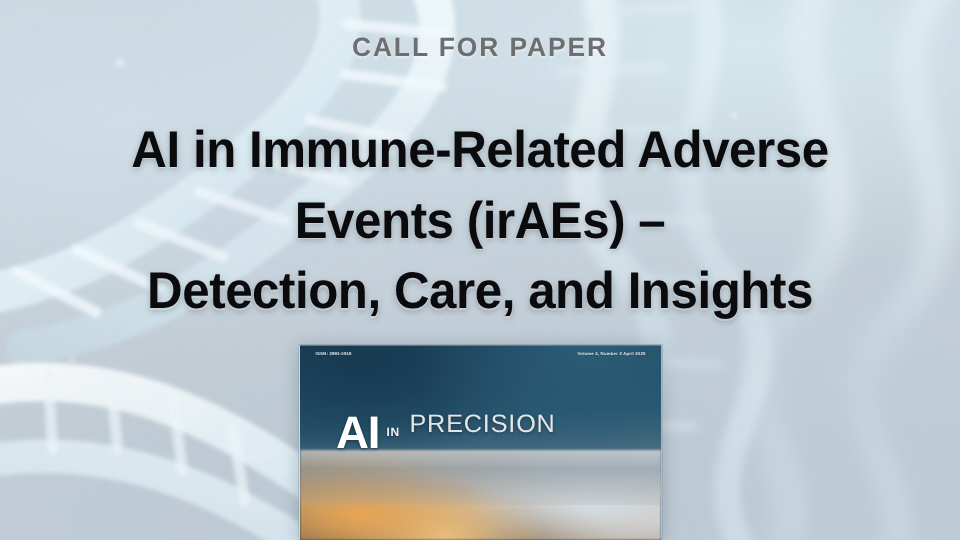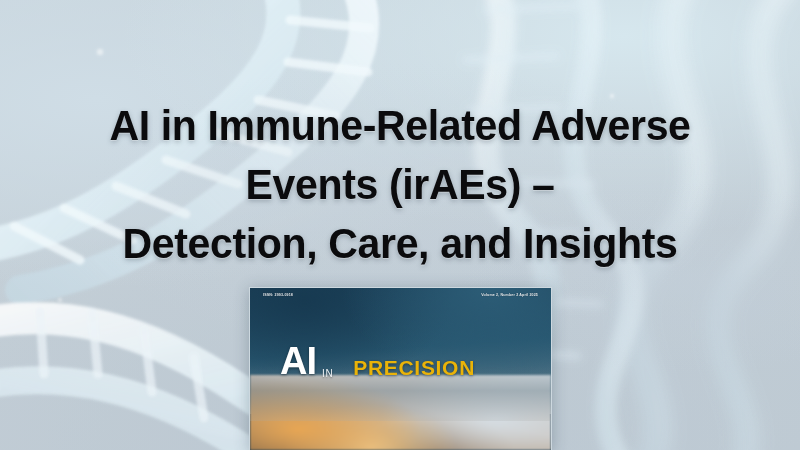--- a/index.html
+++ b/index.html
@@ -123,48 +123,48 @@
     text-shadow:0 0 1px rgba(0,0,0,.5);
   }
   .cover-issn { left:13px; }
   .cover-vol  { right:13px; }
 
   
   .cover-logo {
     position:absolute;
     left:30px; top:56px;
     display:flex;
-    align-items:flex-end;
+    align-items:flex-start;
     color:#fff;
     white-space:nowrap;
   }
   .logo-ai {
     font-size:38px;
     font-weight:bold;
     line-height:.92;
     letter-spacing:-1px;
     color:#ffffff;
     text-shadow:0 1px 3px rgba(0,0,0,.42);
   }
   .logo-in {
     font-size:10px;
-    font-weight:normal;
+    font-weight:bold;
     letter-spacing:.6px;
     color:#f0f4f7;
-    margin:11px 12px 0 6px;
+    margin:11px 0 0 6px;
     text-shadow:0 1px 2px rgba(0,0,0,.40);
   }
   .logo-stack {
     margin-left:8px;
     margin-top:-1px;
     font-size:21px;
-    font-weight:bold;
+    font-weight:normal;
     line-height:1.04;
     letter-spacing:.7px;
-    color:#eab308;
+    color:#e5e5e5;
     text-shadow:0 1px 3px rgba(0,0,0,.38);
   }
   .logo-stack span { display:block; }
 </style>
 </head>
 <body>
 
 <div id="poster">
 
   <div class="bg-base"></div>
@@ -245,20 +245,21 @@
     <g fill="#ffffff" opacity=".55" filter="url(#blurA)">
       <circle cx="100" cy="52" r="3.2"></circle>
       <circle cx="322" cy="372" r="2.6"></circle>
       <circle cx="612" cy="96" r="2.2"></circle>
       <circle cx="60" cy="300" r="2.0"></circle>
     </g>
   </svg>
 
   <div class="bg-soft"></div>
 
+  <div class="eyebrow">CALL FOR PAPER</div>
 
   <h1 class="headline">
     <span class="hl-line">AI in Immune-Related Adverse</span>
     <span class="hl-line">Events (irAEs) –</span>
     <span class="hl-line">Detection, Care, and Insights</span>
   </h1>
 
   <div class="cover">
     <div class="cover-sky"></div>
     <div class="cover-photo"></div>

